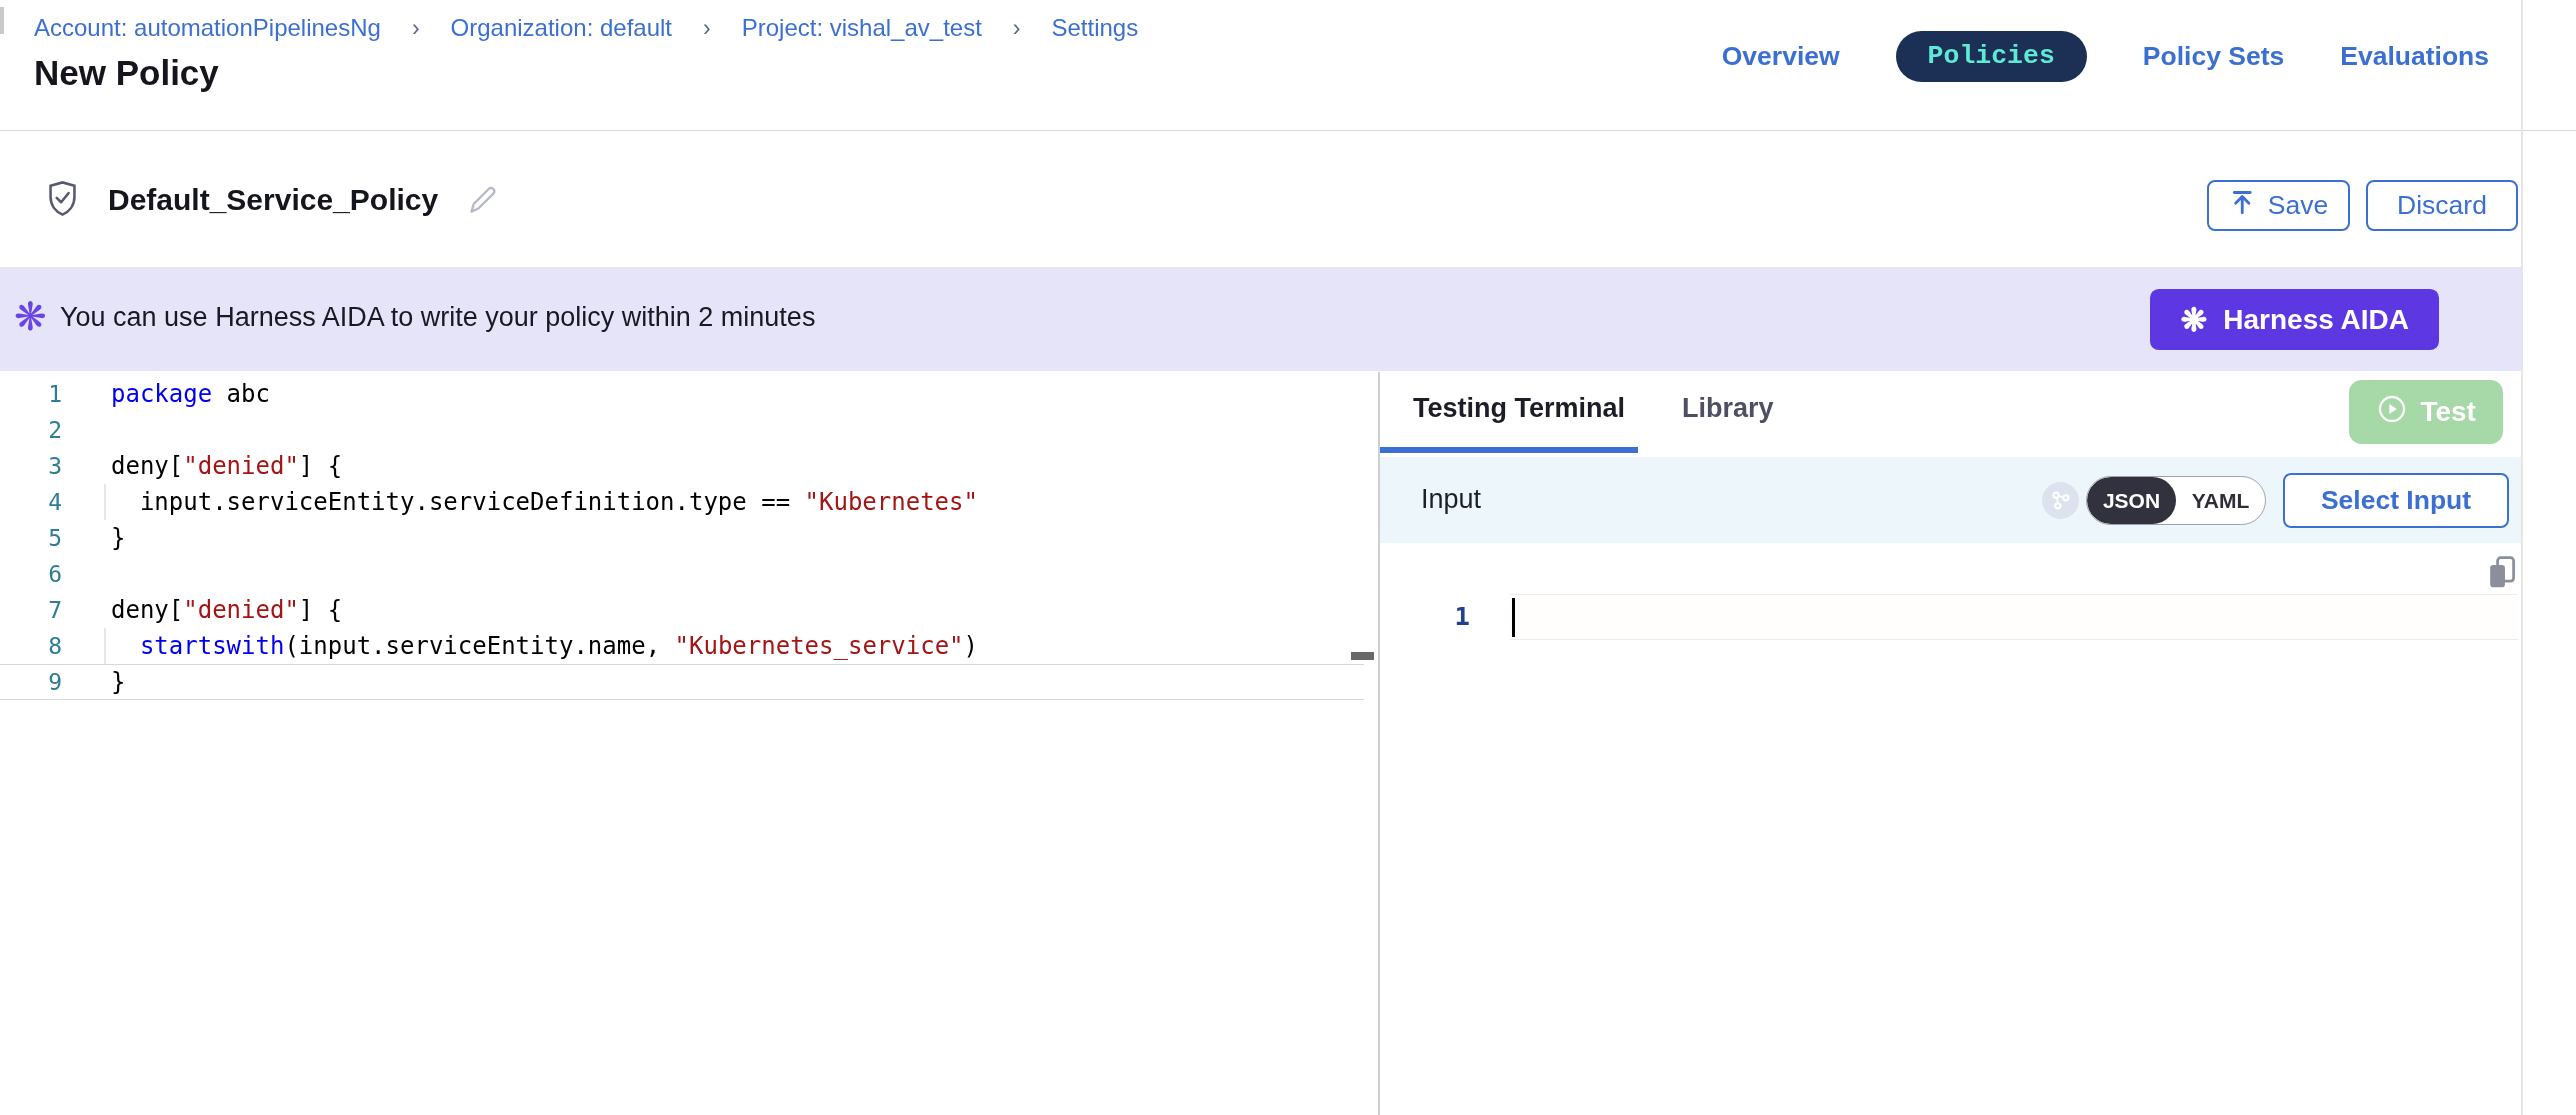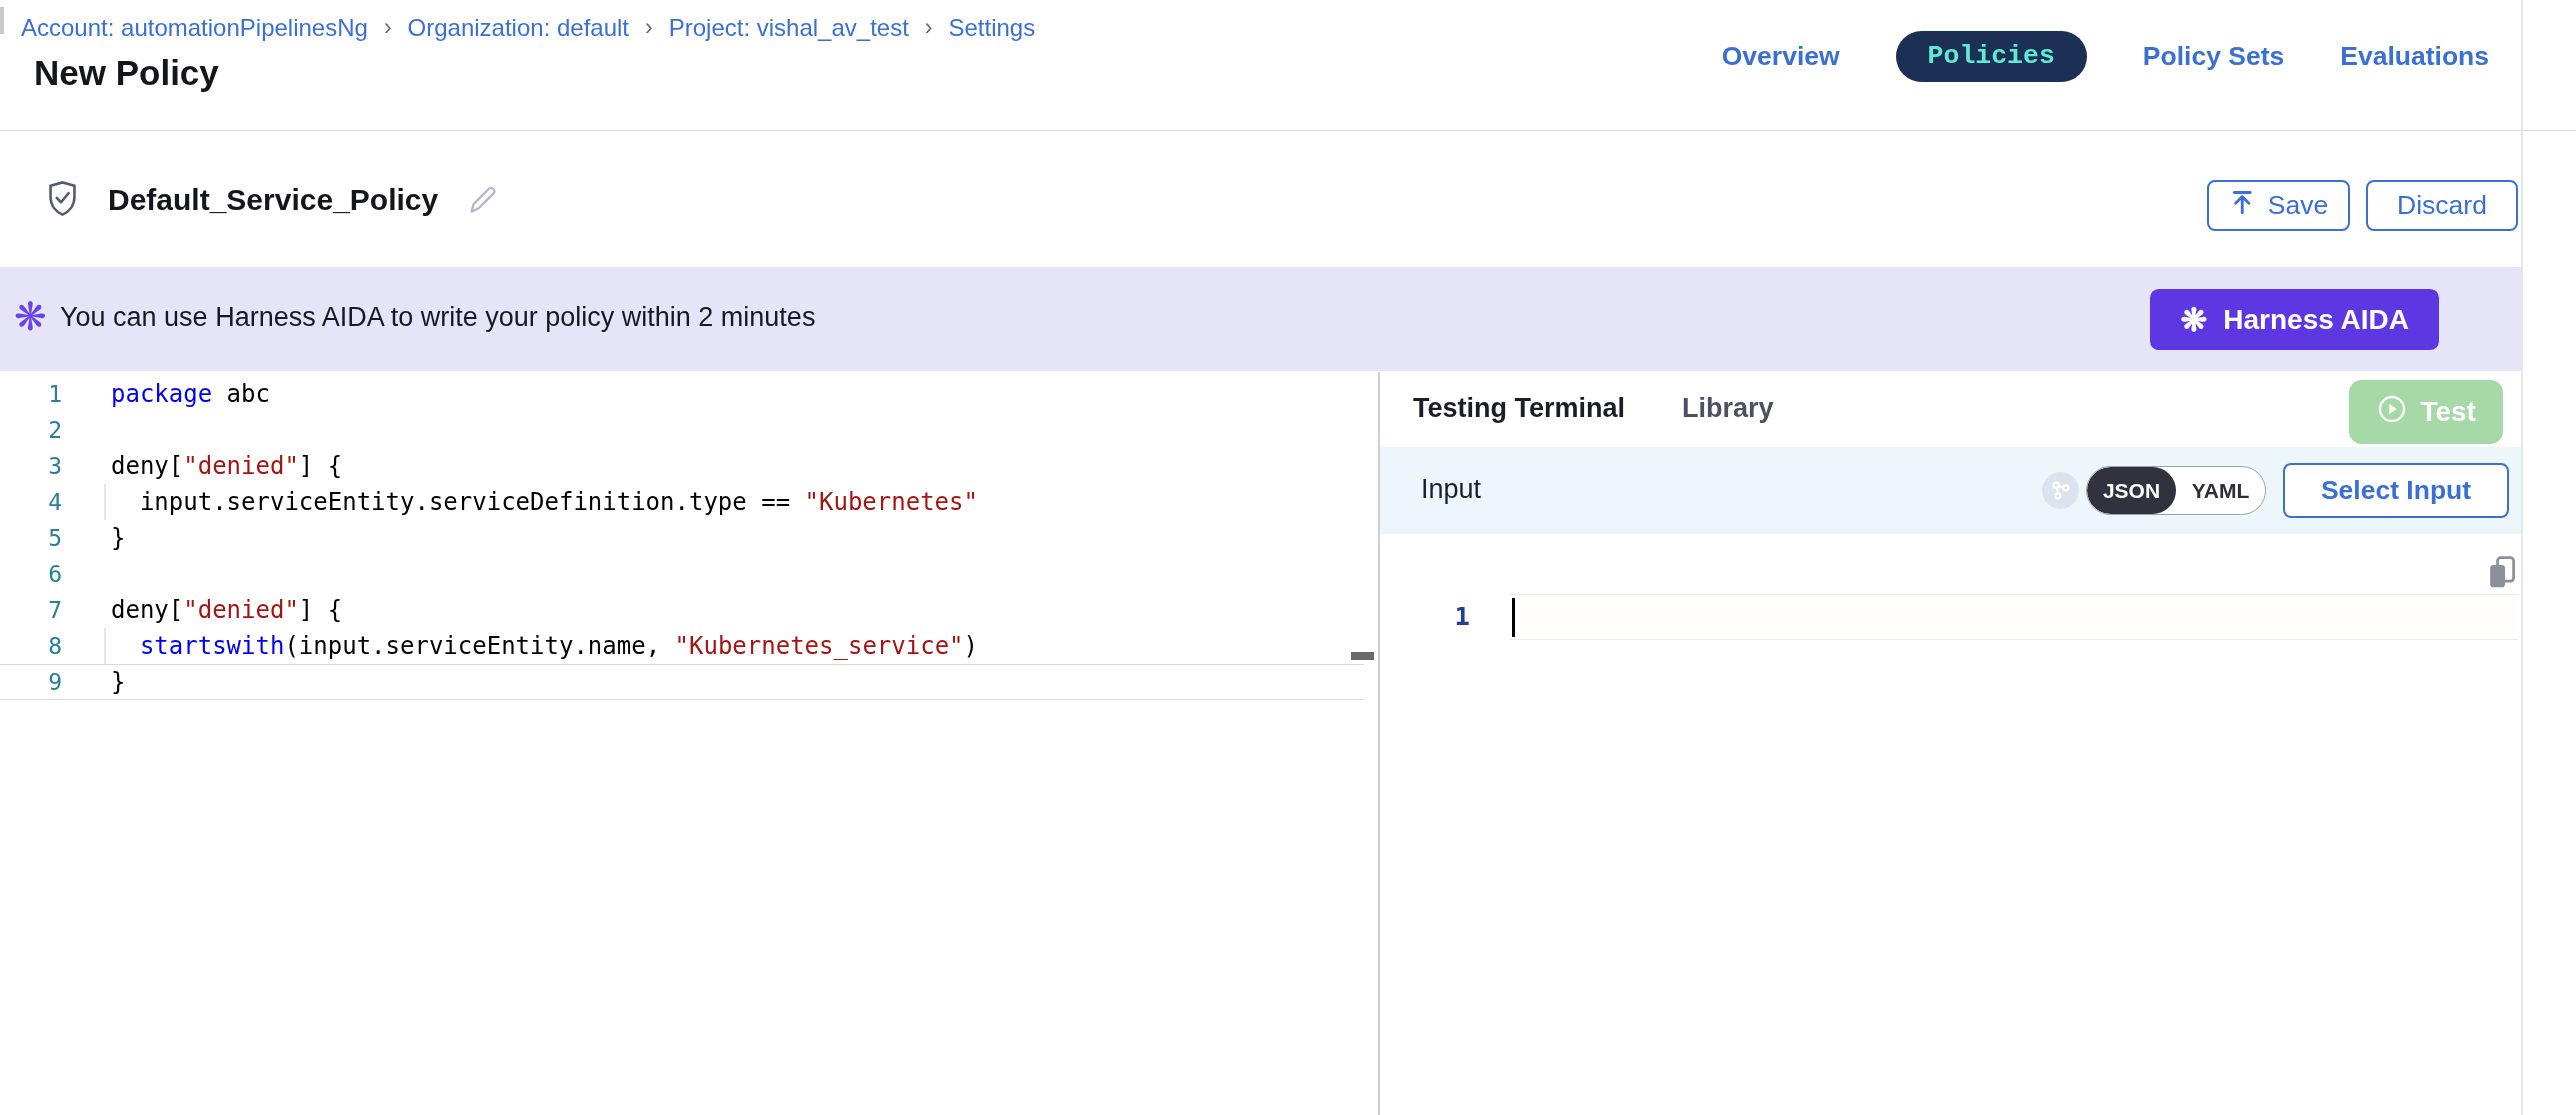--- a/index.html
+++ b/index.html
@@ -3,21 +3,21 @@
 <meta charset="utf-8">
 <style>
   html,body{margin:0;padding:0;background:#fff;}
   body{font-family:"Liberation Sans",sans-serif;color:#1c1c28;}
   .page{position:relative;width:2576px;height:1116px;overflow:hidden;background:#fff;}
 
   
   .header{position:absolute;top:0;left:0;width:2576px;height:131px;background:#fff;
           border-bottom:1.8px solid #d9d9d9;box-sizing:border-box;}
   .edge-sliver{position:absolute;left:0;top:7px;width:3.5px;height:26.5px;background:#c9c9c9;}
-  .breadcrumb{position:absolute;left:21px;top:14px;font-size:24px;display:flex;gap:16px;align-items:flex-start;}
+  .breadcrumb{position:absolute;left:34px;top:14px;font-size:24px;display:flex;gap:31px;align-items:flex-end;}
   .crumb{color:#3c6fd2;cursor:pointer;white-space:nowrap;}
   .crumb-sep{color:#5b6b85;font-size:23px;}
   .page-title{position:absolute;left:34px;top:53px;font-size:35px;font-weight:700;color:#15151d;margin:0;}
   .header-tabs{position:absolute;right:87px;top:30px;display:flex;align-items:center;gap:56px;
                font-size:26.5px;font-weight:600;}
   .header-tab{color:#3c6fd2;padding:10.6px 0;cursor:pointer;white-space:nowrap;}
   .header-tab.active{background:#1b3054;color:#5eead4;padding:10.6px 32px;border-radius:882px;font-family:Liberation Mono, monospace;}
 
   
   .policy-bar{position:absolute;top:131px;left:0;width:2576px;height:137px;background:#fff;}
@@ -58,21 +58,21 @@
   
   .panel{position:absolute;left:1380px;top:0;width:1196px;height:744px;background:#fff;}
   .ptab{position:absolute;font-size:27px;cursor:pointer;white-space:nowrap;}
   .ptab.testing{left:33px;top:21px;font-weight:700;color:#1d1d27;}
   .ptab.library{left:302px;top:21px;font-weight:700;color:#4d4f63;}
   .ptab-underline{position:absolute;left:0;top:75px;width:258px;height:6.2px;background:#3c6fd2;}
   .test-btn{position:absolute;right:73px;top:8px;width:154px;height:64px;background:#a6d9a7;border:none;
             border-radius:12.4px;color:#fff;font-size:28px;font-weight:700;display:flex;align-items:center;
             justify-content:center;gap:12.4px;font-family:inherit;cursor:default;}
 
-  .input-bar{position:absolute;left:0;top:75px;width:1141px;height:87px;background:#edf7fb;}
+  .input-bar{position:absolute;left:0;top:85px;width:1141px;height:87px;background:#edf7fb;}
   .input-label{position:absolute;left:41px;top:26.5px;font-size:27px;color:#1d2029;}
   .branch-badge{position:absolute;left:662px;top:25px;width:37px;height:37px;border-radius:50%;
                 background:#dde3ee;display:flex;align-items:center;justify-content:center;}
   .format-toggle{position:absolute;left:706px;top:19.4px;width:180px;height:49px;background:#fff;
                  border:1.8px solid #9aa2b1;border-radius:882px;box-sizing:border-box;display:flex;overflow:hidden;}
   .fmt{flex:1;display:flex;align-items:center;justify-content:center;font-size:21px;font-weight:700;
        color:#2e2e3a;border-radius:882px;cursor:pointer;}
   .fmt.active{background:#32323e;color:#fff;}
   .select-input-btn{position:absolute;left:903px;top:16px;width:226px;height:55px;box-sizing:border-box;
                     border:2.6px solid #3c6fd2;color:#3c6fd2;background:#fff;border-radius:8px;font-size:26.5px;

